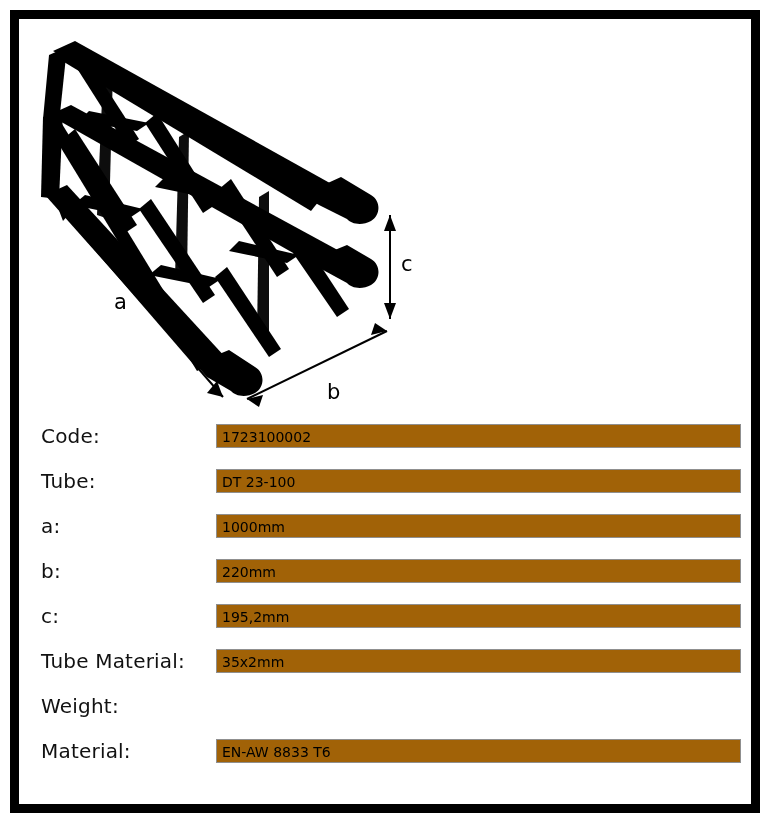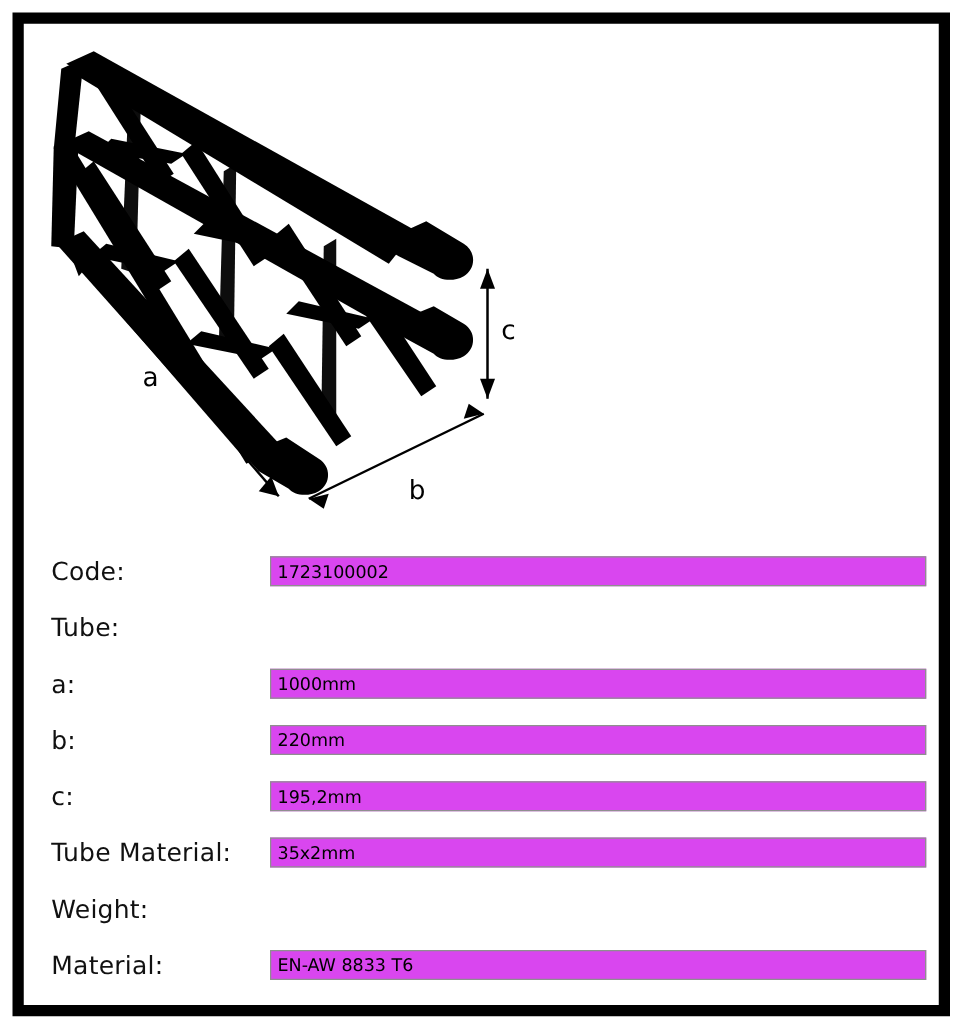--- a/index.html
+++ b/index.html
@@ -46,44 +46,43 @@
   }
   
   #spec {
     position: absolute;
     left: 22px;
     top: 405px;
     width: 700px;
   }
   .spec-row {
     display: flex;
-    align-items: flex-end;
+    align-items: flex-start;
     height: 45px;
   }
   .spec-label {
     width: 175px;
     flex: 0 0 175px;
     font-size: 20px;
     color: #111111;
     letter-spacing: 0.2px;
     white-space: nowrap;
   }
   .spec-value {
     flex: 1 1 auto;
     height: 24px;
     line-height: 24px;
-    background: #d946ef;
+    background: #a16207;
     border: 1px solid #8f8f8f;
     box-sizing: border-box;
     font-size: 14px;
     color: #000000;
     padding-left: 5px;
     overflow: hidden;
     white-space: nowrap;
-    margin-top: 40px;
   }
   .dim-label {
     font-family: "DejaVu Sans", sans-serif;
     font-size: 21px;
     fill: #000000;
   }
 </style>
 </head>
 <body>
 
@@ -152,20 +151,21 @@
 
       <div id="spec">
 
         <div class="spec-row">
           <div class="spec-label">Code:</div>
           <div class="spec-value">1723100002</div>
         </div>
 
         <div class="spec-row">
           <div class="spec-label">Tube:</div>
+          <div class="spec-value">DT 23-100</div>
         </div>
 
         <div class="spec-row">
           <div class="spec-label">a:</div>
           <div class="spec-value">1000mm</div>
         </div>
 
         <div class="spec-row">
           <div class="spec-label">b:</div>
           <div class="spec-value">220mm</div>

